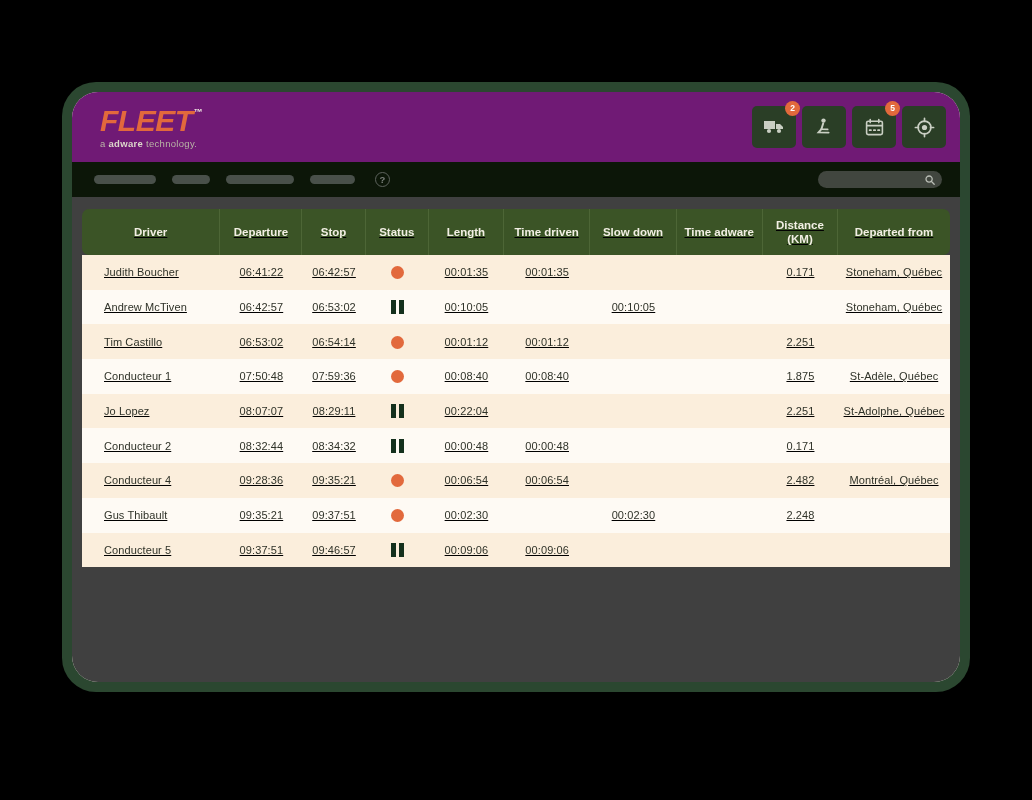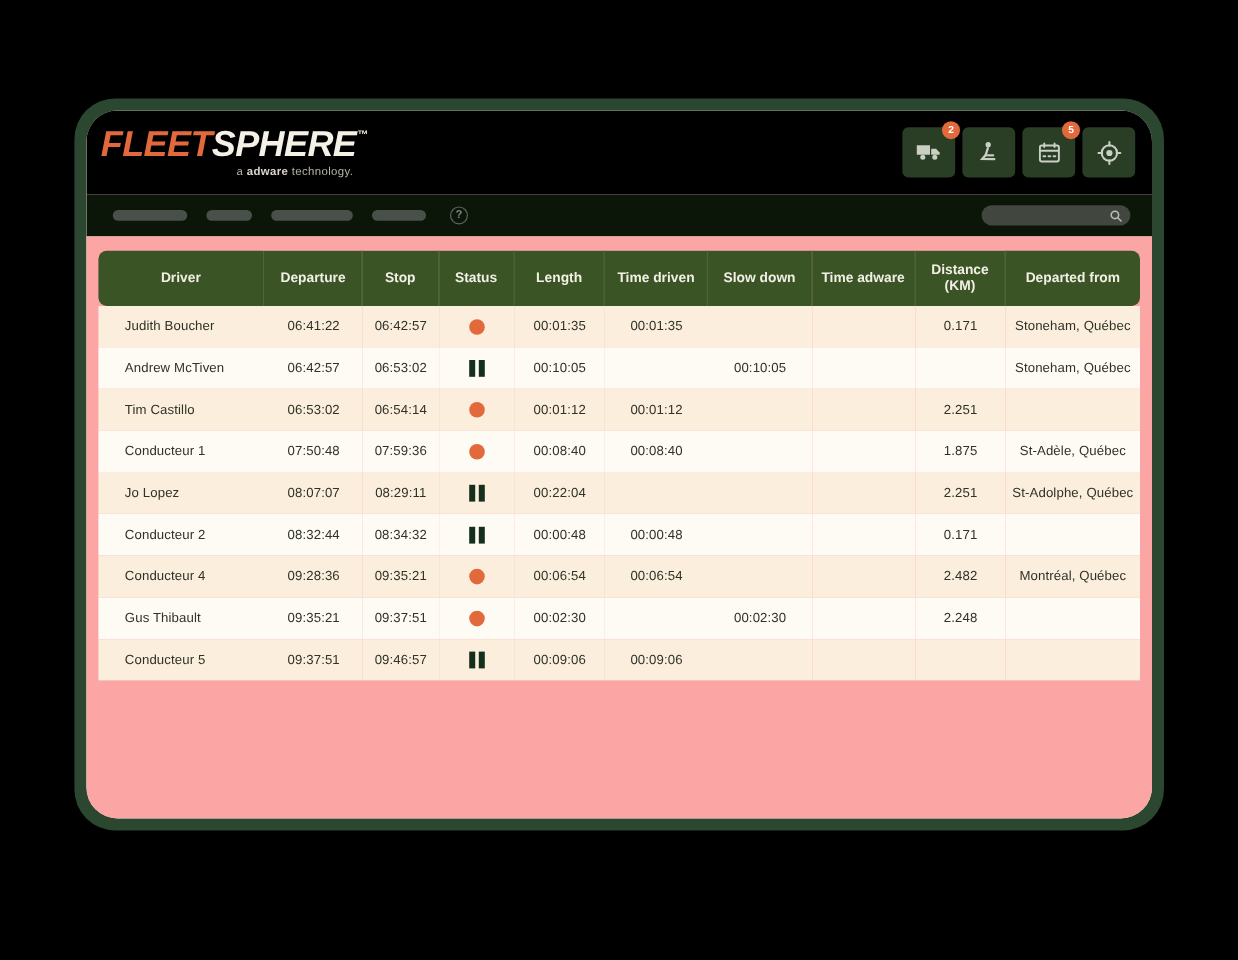--- a/index.html
+++ b/index.html
@@ -41,26 +41,26 @@
     overflow: hidden;
     background: #fdf6ec;
     display: flex;
     flex-direction: column;
   }
 
   
   .topbar {
     position: relative;
     height: 70px;
-    background: #000000;
+    background: #701a75;
     flex: 0 0 auto;
     display: flex;
     align-items: center;
     justify-content: space-between;
-    padding: 0 14px 0 8px;
+    padding: 0 14px 0 24px;
   }
 
   .logo-wrap {
     display: flex;
     flex-direction: column;
     align-items: flex-start;
     line-height: 1;
     padding-left: 4px;
   }
   .logo-line {
@@ -165,23 +165,24 @@
     display: flex;
     align-items: center;
     justify-content: flex-end;
     padding-right: 7px;
   }
   .searchbox svg { display: block; }
 
   
   .content {
     flex: 1 1 auto;
-    background: #fca5a5;
+    background: #404040;
     padding: 12px 10px 10px 10px;
     overflow: hidden;
+    text-decoration: underline;
   }
 
   table {
     width: 100%;
     border-collapse: separate;
     border-spacing: 0;
     table-layout: fixed;
   }
 
   thead th {
@@ -249,21 +250,20 @@
 <body>
 
 <div class="stage">
   <div class="device">
     <div class="screen">
 
       <div class="topbar">
         <div class="logo-wrap">
           <div class="logo-line">
             <span class="logo-fleet">FLEET</span>
-              <span class="logo-sphere">SPHERE</span>
               <span class="logo-tm">™</span>
           </div>
           <div class="logo-tag"><span>a </span><b>adware</b><span> technology.</span></div>
         </div>
 
         <div class="top-icons">
           <div class="ticon">
             <span>
               <svg width="22" height="16" viewBox="0 0 22 16" fill="#c9cfc3">
                 <path d="M1 2h11v8H1z"></path>

